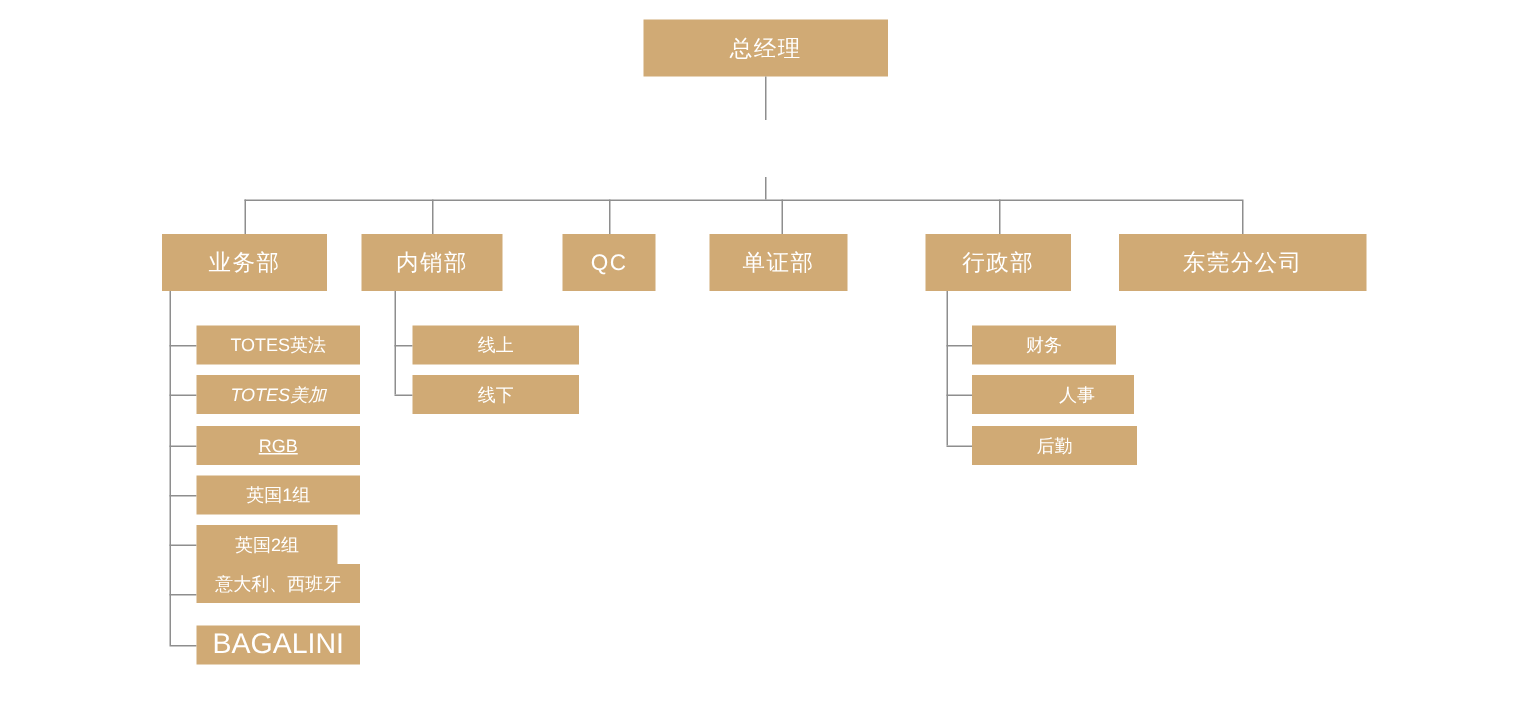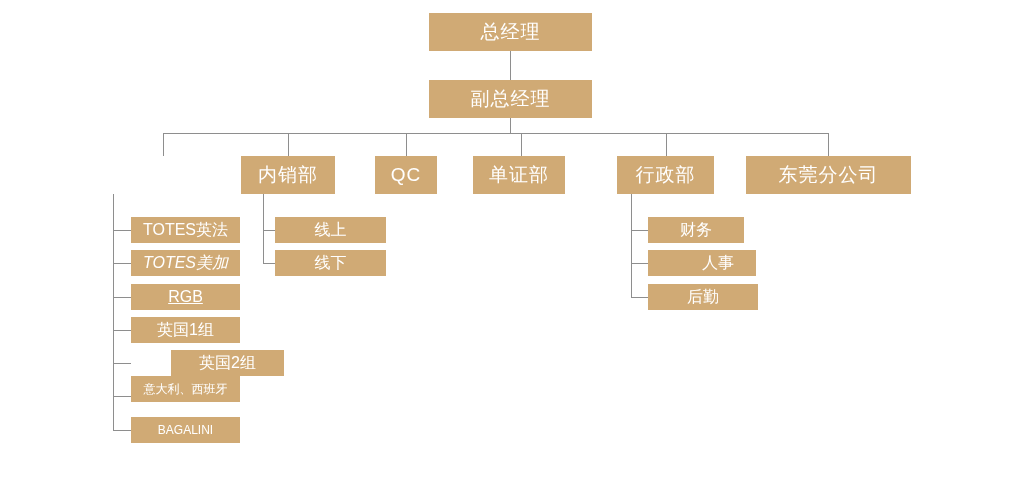--- a/index.html
+++ b/index.html
@@ -21,79 +21,79 @@
     color: #ffffff;
     display: flex;
     align-items: center;
     justify-content: center;
     text-align: center;
     box-sizing: border-box;
     white-space: nowrap;
   }
   .lvl-top {
     height: 38px;
-    font-size: 19px;
+    font-size: 15px;
     letter-spacing: 1px;
   }
   .lvl-child {
     height: 26px;
-    font-size: 16px;
+    font-size: 12px;
   }
   .lvl-child.small {
     font-size: 12px;
   }
   .line {
     position: absolute;
     background: #8E8E8E;
   }
   .vline { width: 1px; }
   .hline { height: 1px; }
 </style>
 </head>
 <body>
 
 <div id="canvas">
 
   <div class="node lvl-top" style="left:429px; top:13px; width:163px;">总经理</div>
 
-  <div class="node lvl-top" style="left:429px; top:80px; width:163px;">副总经理</div>
 
   <div class="line vline" style="left:510px; top:51px; height:29px;"></div>
   <div class="line vline" style="left:510px; top:118px; height:15px;"></div>
   <div class="line hline" style="left:163px; top:133px; width:665px;"></div>
 
   <div class="line vline" style="left:163px; top:133px; height:23px;"></div>
   <div class="line vline" style="left:288px; top:133px; height:23px;"></div>
   <div class="line vline" style="left:406px; top:133px; height:23px;"></div>
   <div class="line vline" style="left:521px; top:133px; height:23px;"></div>
   <div class="line vline" style="left:666px; top:133px; height:23px;"></div>
   <div class="line vline" style="left:828px; top:133px; height:23px;"></div>
 
+  <div class="node lvl-top" style="left:108px; top:156px; width:110px;">业务部</div>
   <div class="node lvl-top" style="left:241px; top:156px; width:94px;">内销部</div>
   <div class="node lvl-top" style="left:375px; top:156px; width:62px;">QC</div>
   <div class="node lvl-top" style="left:473px; top:156px; width:92px;">单证部</div>
   <div class="node lvl-top" style="left:746px; top:156px; width:165px;">东莞分公司</div>
   <div class="node lvl-top" style="left:617px; top:156px; width:97px;">行政部</div>
 
   <div class="line vline" style="left:113px; top:194px; height:236px;"></div>
   <div class="line hline" style="left:113px; top:230px; width:18px;"></div>
   <div class="line hline" style="left:113px; top:263px; width:18px;"></div>
   <div class="line hline" style="left:113px; top:297px; width:18px;"></div>
   <div class="line hline" style="left:113px; top:330px; width:18px;"></div>
   <div class="line hline" style="left:113px; top:363px; width:18px;"></div>
   <div class="line hline" style="left:113px; top:396px; width:18px;"></div>
   <div class="line hline" style="left:113px; top:430px; width:18px;"></div>
 
   <div class="node lvl-child" style="left:131px; top:217px; width:109px;">TOTES英法</div>
   <div class="node lvl-child" style="left:131px; top:250px; width:109px;font-style:italic;">TOTES美加</div>
   <div class="node lvl-child" style="left:131px; top:284px; width:109px;text-decoration:underline;">RGB</div>
   <div class="node lvl-child" style="left:131px; top:317px; width:109px;">英国1组</div>
-  <div class="node lvl-child" style="left:131px; top:350px; width:113px;margin-left:40px;">英国2组</div>
+  <div class="node lvl-child" style="left:131px; top:350px; width:94px;">英国2组</div>
   <div class="node lvl-child small" style="left:131px; top:376px; width:109px;">意大利、西班牙</div>
-  <div class="node lvl-child" style="left:131px; top:417px; width:109px; font-size:12px;">BAGALINI</div>
+  <div class="node lvl-child" style="left:131px; top:417px; width:109px; font-size:19px;">BAGALINI</div>
 
   <div class="line vline" style="left:263px; top:194px; height:69px;"></div>
   <div class="line hline" style="left:263px; top:230px; width:12px;"></div>
   <div class="line hline" style="left:263px; top:263px; width:12px;"></div>
 
   <div class="node lvl-child" style="left:275px; top:217px; width:111px;">线上</div>
   <div class="node lvl-child" style="left:275px; top:250px; width:111px;">线下</div>
 
   <div class="line vline" style="left:631px; top:194px; height:103px;"></div>
   <div class="line hline" style="left:631px; top:230px; width:17px;"></div>

